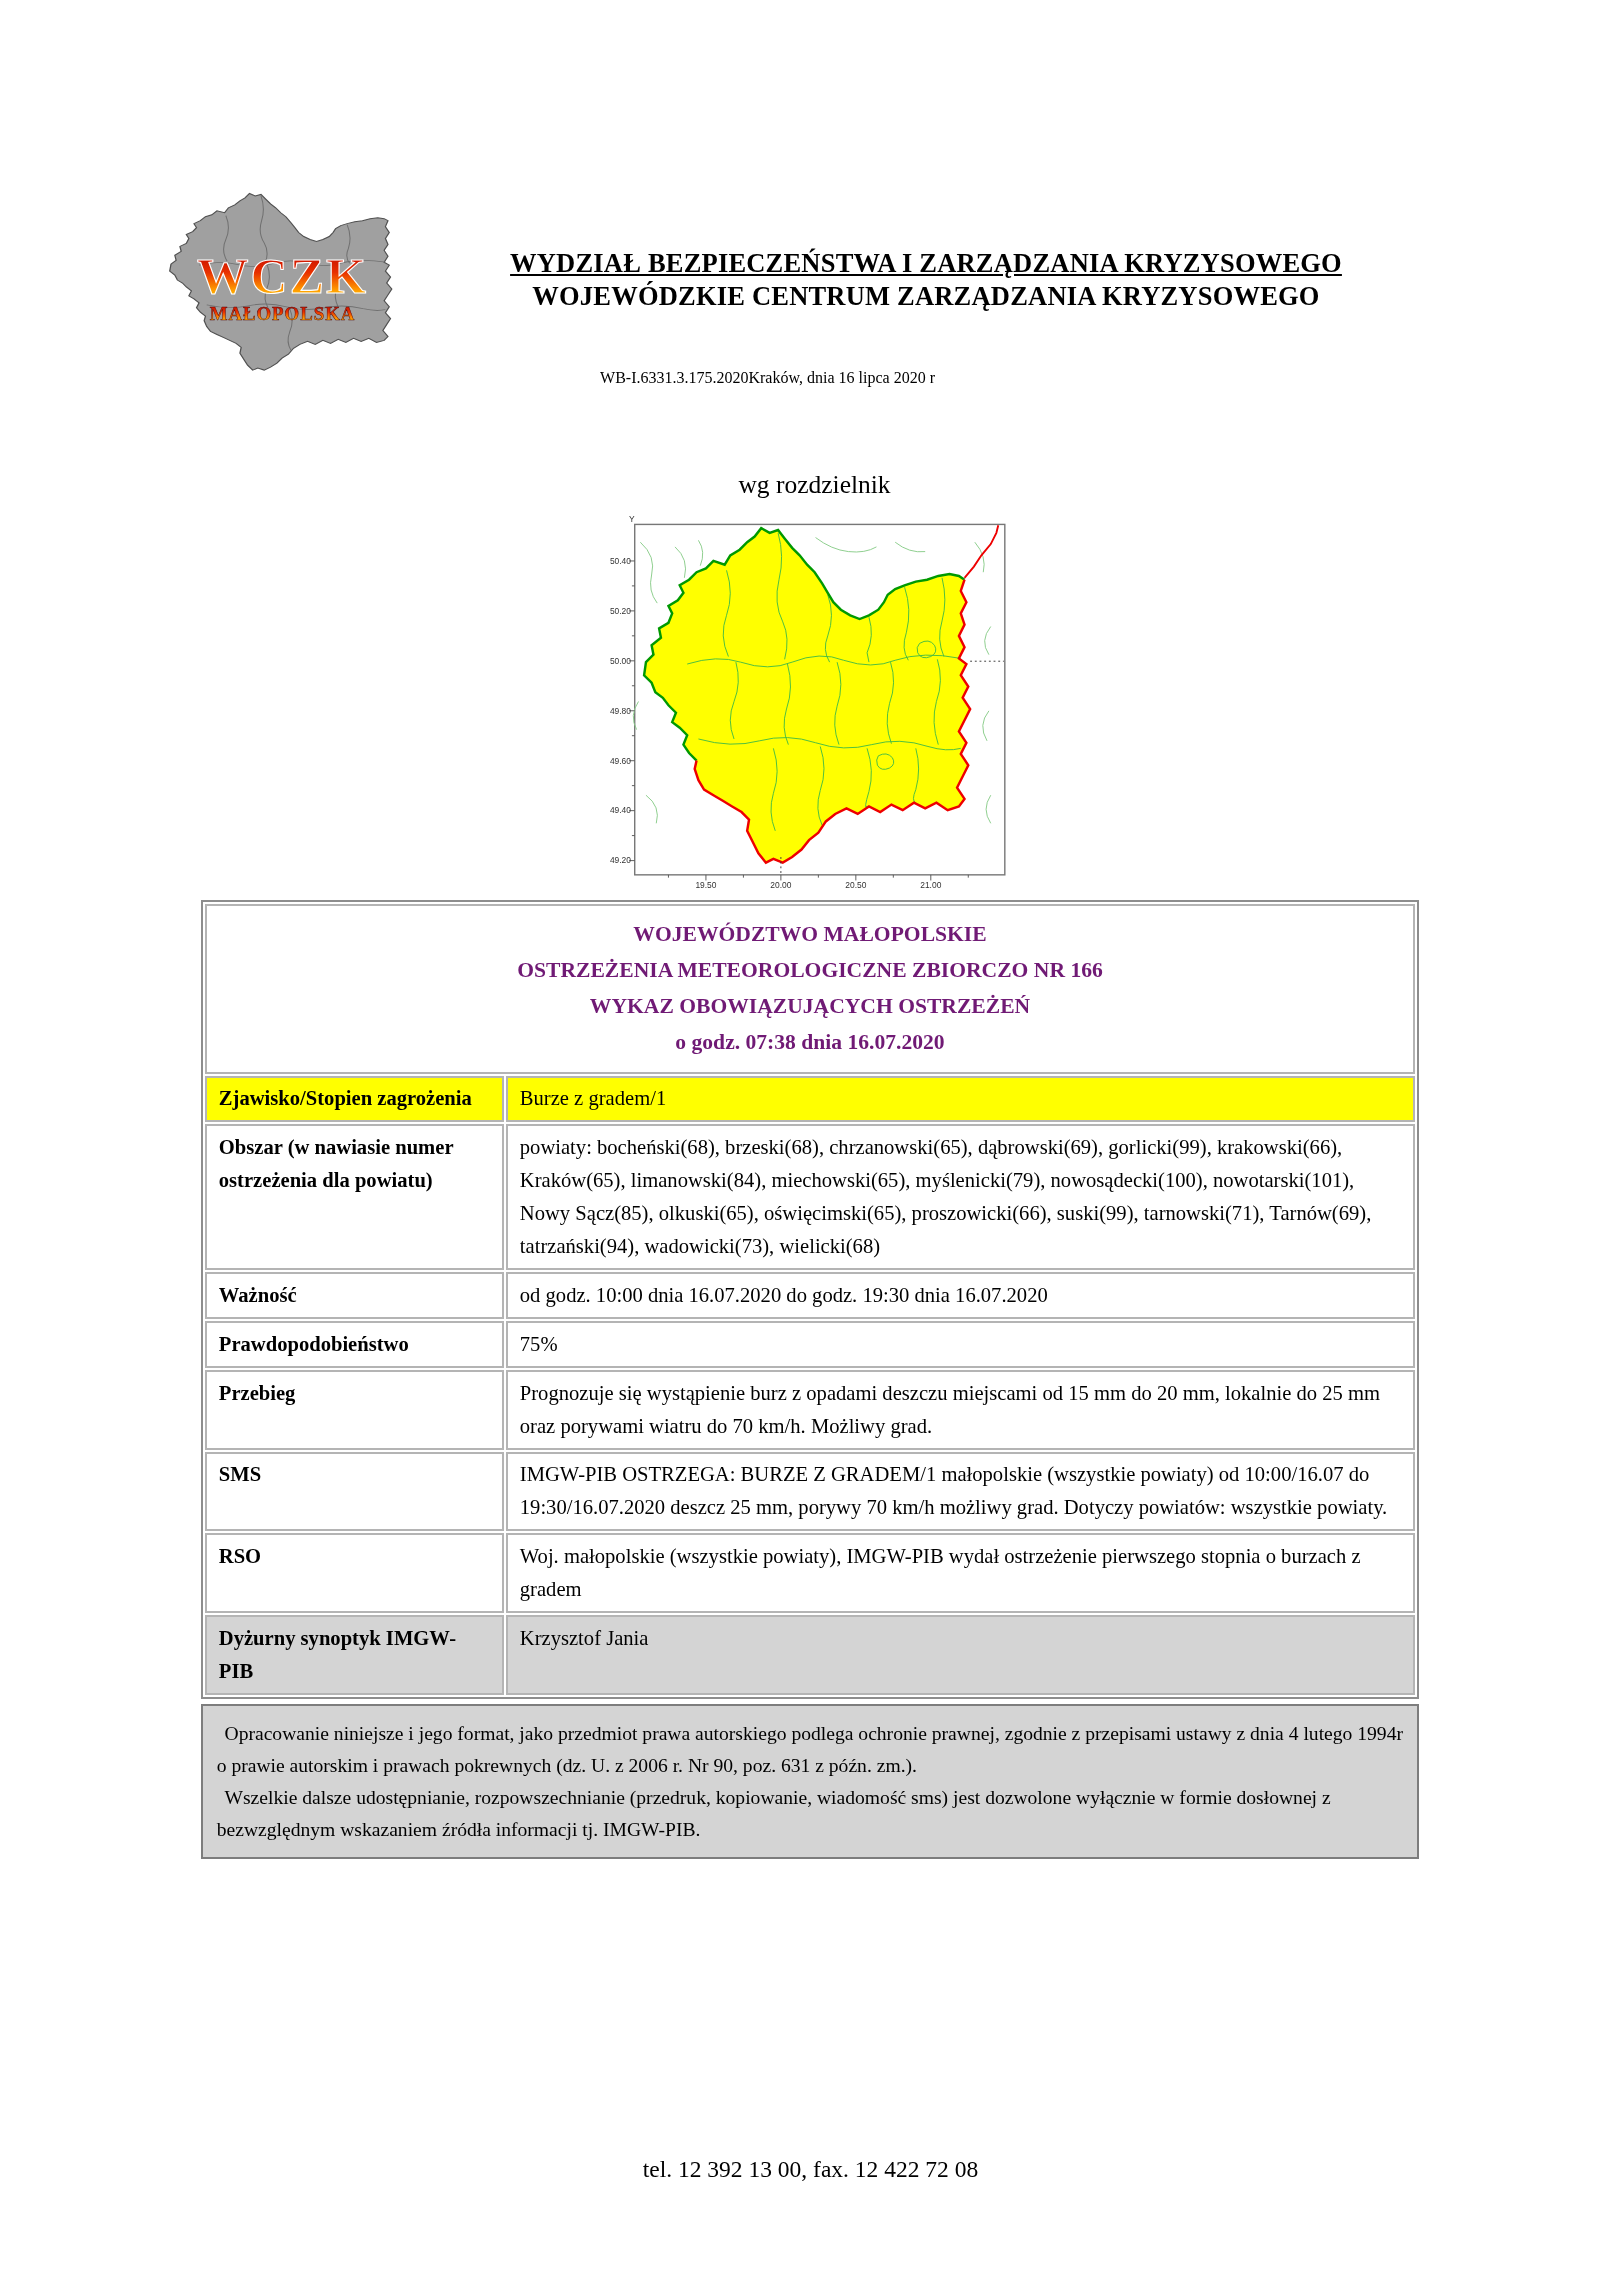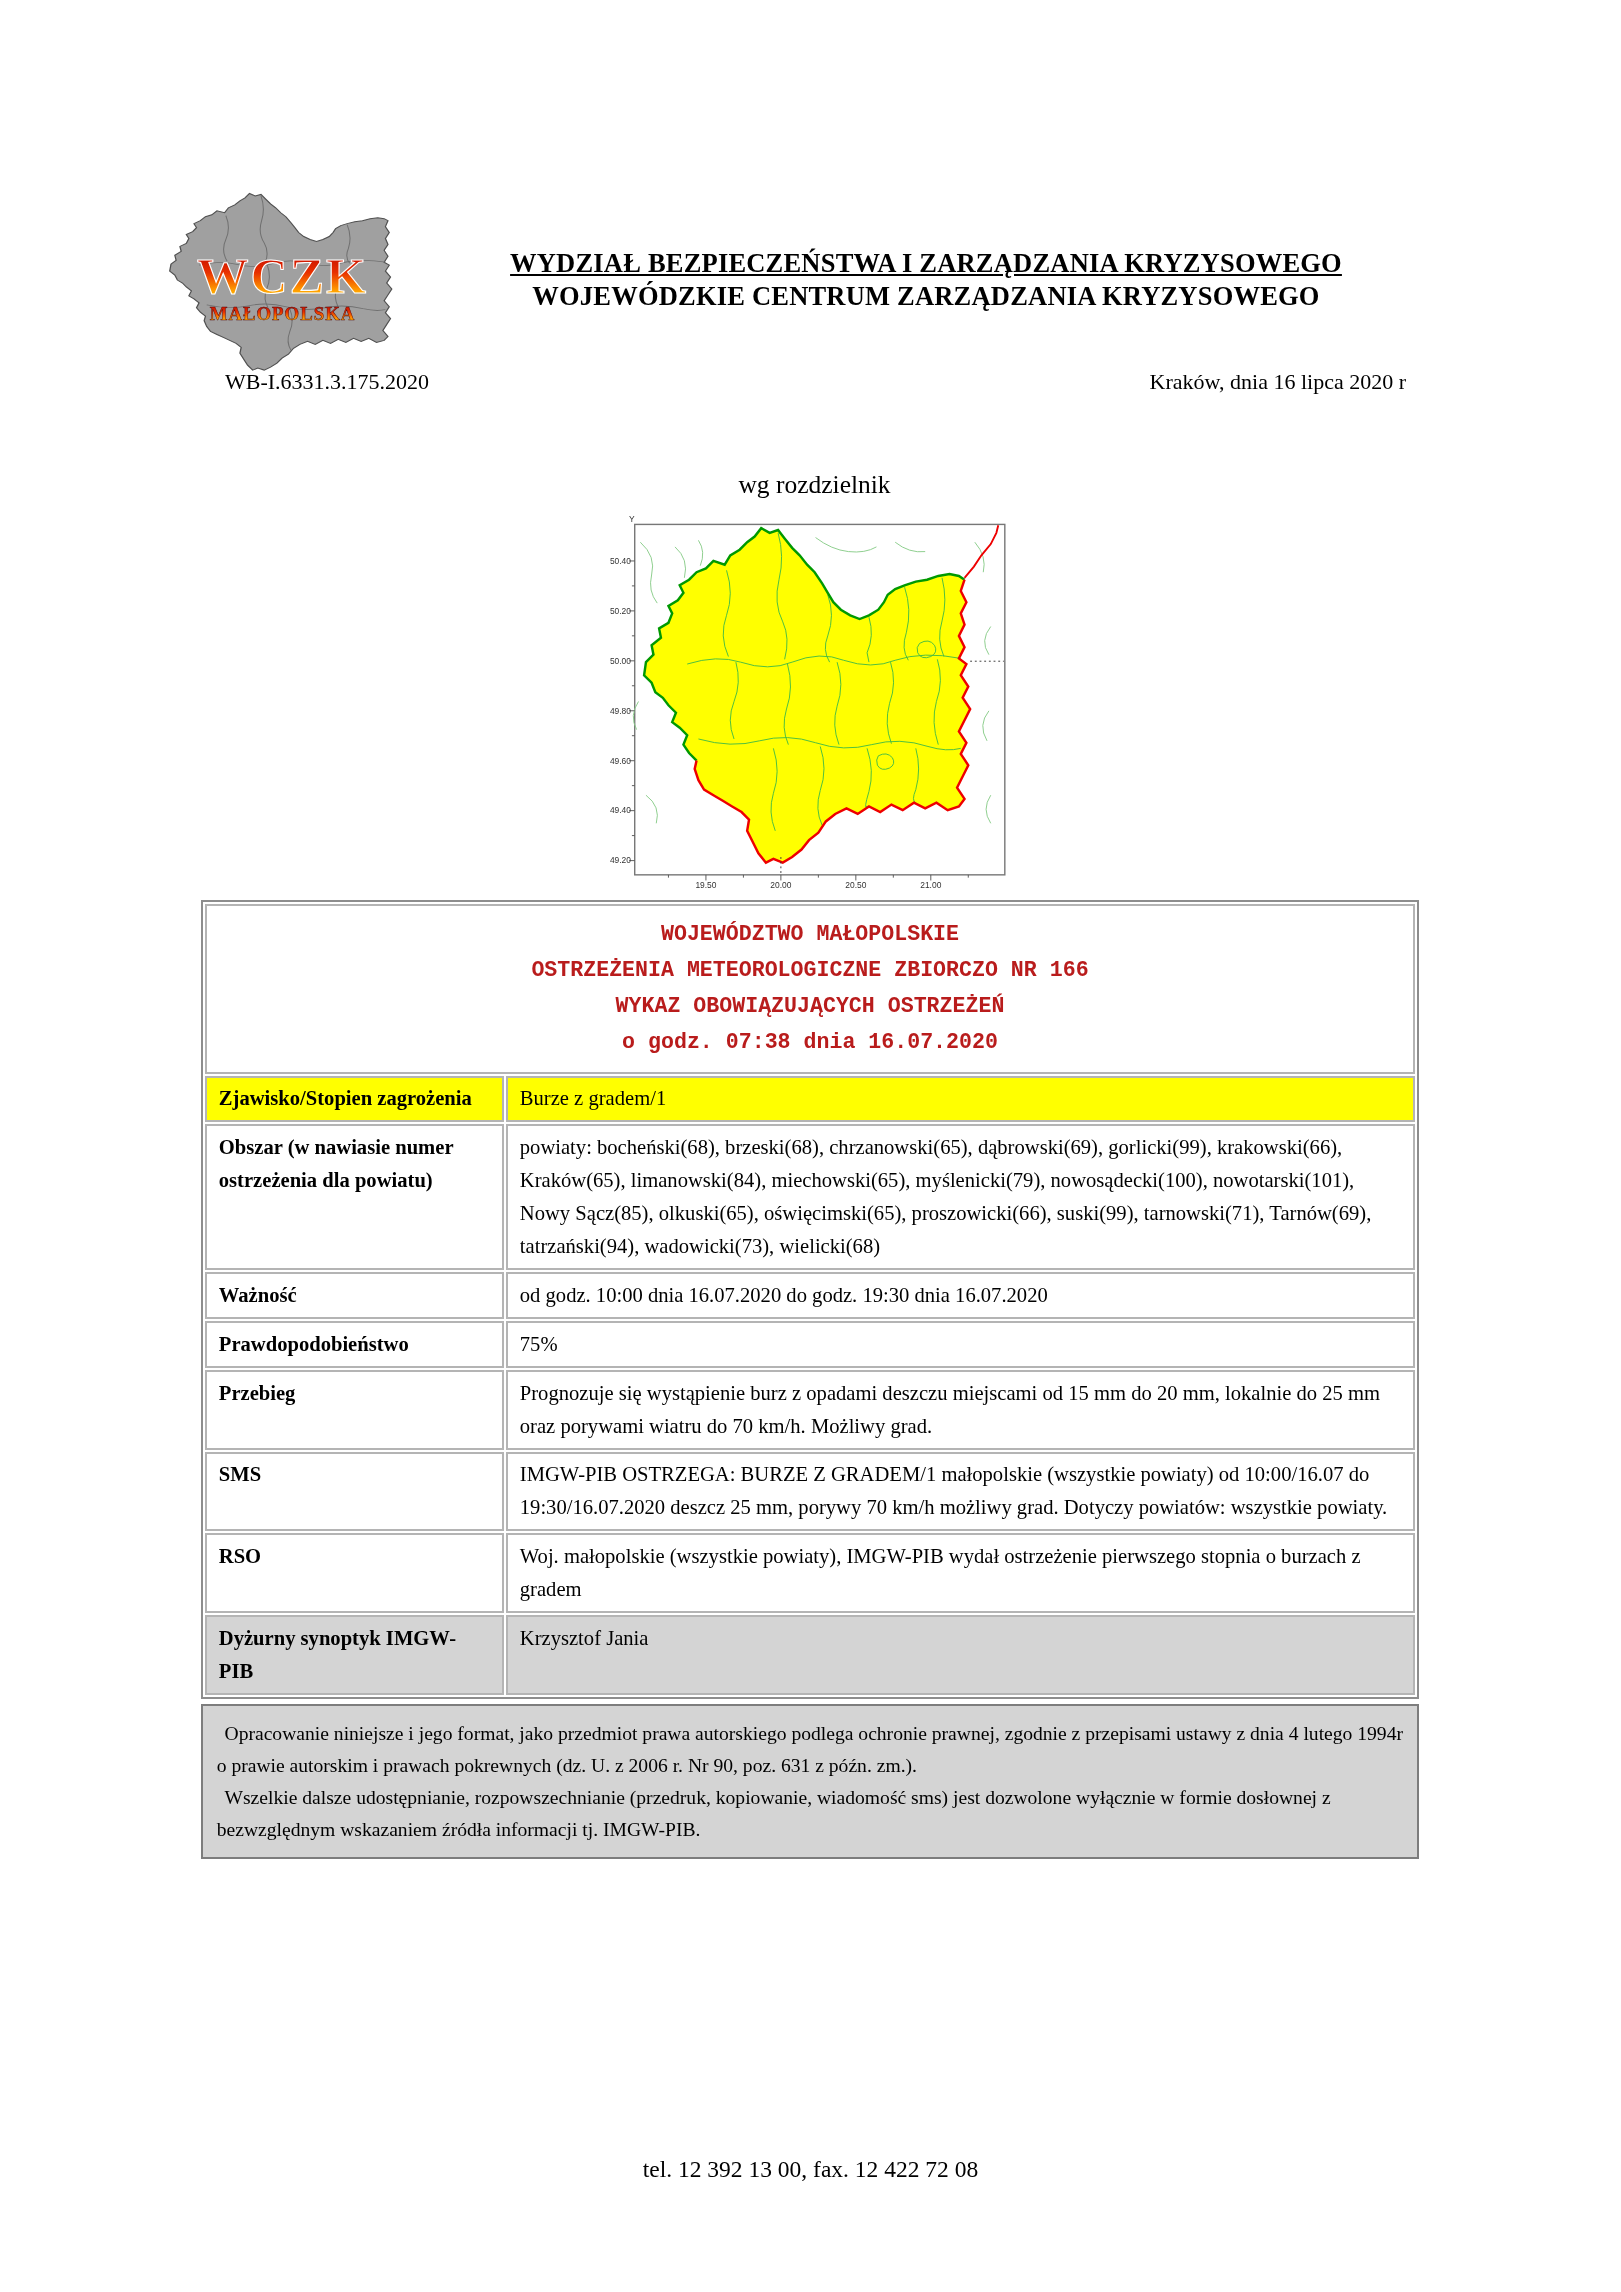--- a/index.html
+++ b/index.html
@@ -7,31 +7,31 @@
   .page {
     position:relative; width:1621px; height:2293px; margin:0 auto;
     background:#ffffff; font-family:"Liberation Serif", serif; color:#000;
     overflow:hidden;
   }
   
   .logo { position:absolute; left:153px; top:190px; width:263px; height:188px; }
   .titles { position:absolute; left:421px; top:247px; width:1010px; text-align:center; }
   .title-l1 { font-size:26.5px; font-weight:bold; text-decoration:underline; line-height:33px; letter-spacing:0.2px; }
   .title-l2 { font-size:26.5px; font-weight:bold; line-height:33px; letter-spacing:0.2px; }
-  .refline { position:absolute; left:177px; top:369px; width:1181px; display:flex; justify-content:space-between; font-size:22px;margin-left:48px; }
+  .refline { position:absolute; left:177px; top:369px; width:1181px; display:flex; justify-content:center; font-size:16px; }
   .distribution { position:absolute; left:0; top:470px; width:1621px; text-align:center; font-size:25.5px;padding-left:8px; }
   
   .mapwrap { position:absolute; left:586px; top:514px; width:431px; height:375px; }
   
   .tablewrap { position:absolute; left:201px; top:900px; width:1218px; }
   table.warn { width:100%; border:2.9px solid #8d8d8d; border-spacing:2px; border-collapse:separate; background:#ffffff; }
   table.warn td { border:2px solid #b4b4b4; vertical-align:top; padding:4.9px 11.8px; font-size:20.6px; line-height:33px; background:#ffffff; }
   td.lbl { width:299px; font-weight:bold; }
   tr.titlerow td { padding:9.8px 7.8px 11.8px 7.8px; }
-  .title-line { color:#b91c1c; font-weight:bold; font-size:21.6px; line-height:36px; text-align:center;font-family:Liberation Mono, monospace; }
+  .title-line { color:#701a75; font-weight:bold; font-size:21.6px; line-height:36px; text-align:center; }
   tr.yellow td { background:#ffff00; }
   tr.gray td { background:#d4d4d4; }
   
   .copyright {
     margin-top:5px; border:2px solid #7d7d7d; background:#d4d4d4;
     padding:11.8px 13.7px; font-size:19.6px; line-height:32px;
   }
   .copyright p { margin:0; text-indent:7.8px; }
   
   .telline { position:absolute; left:0; top:2156px; width:1621px; text-align:center; font-size:23.5px; }

